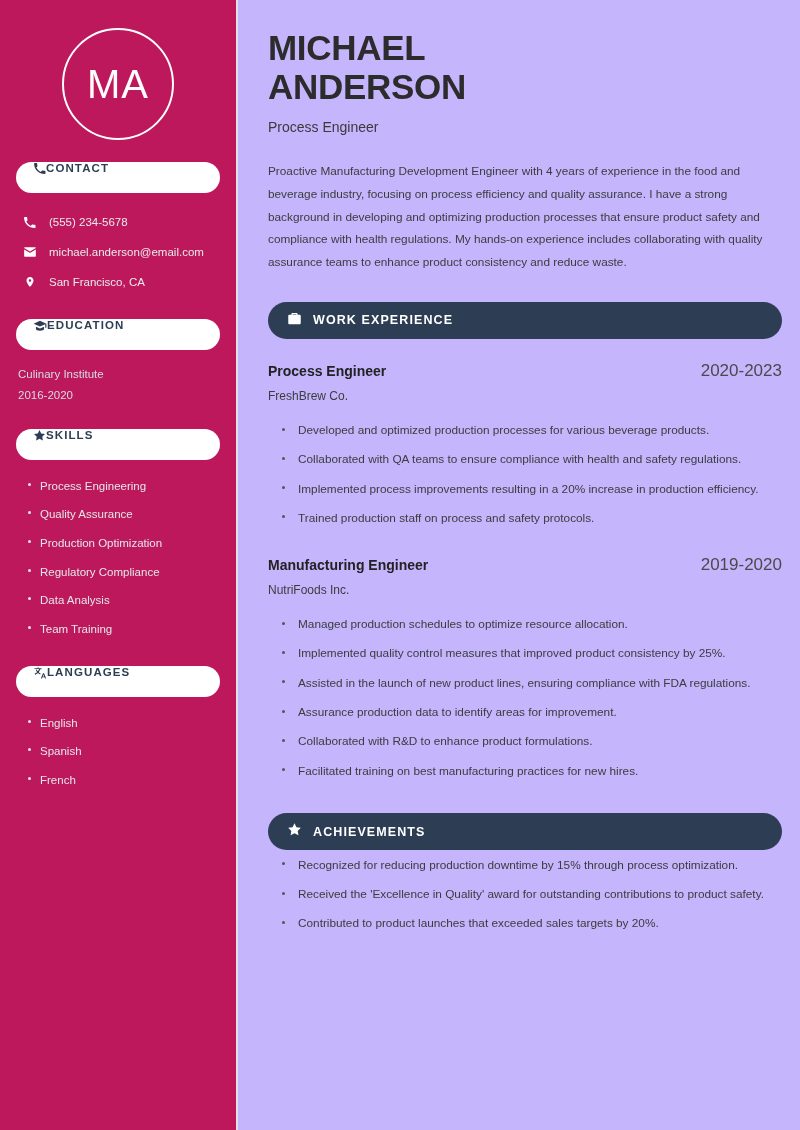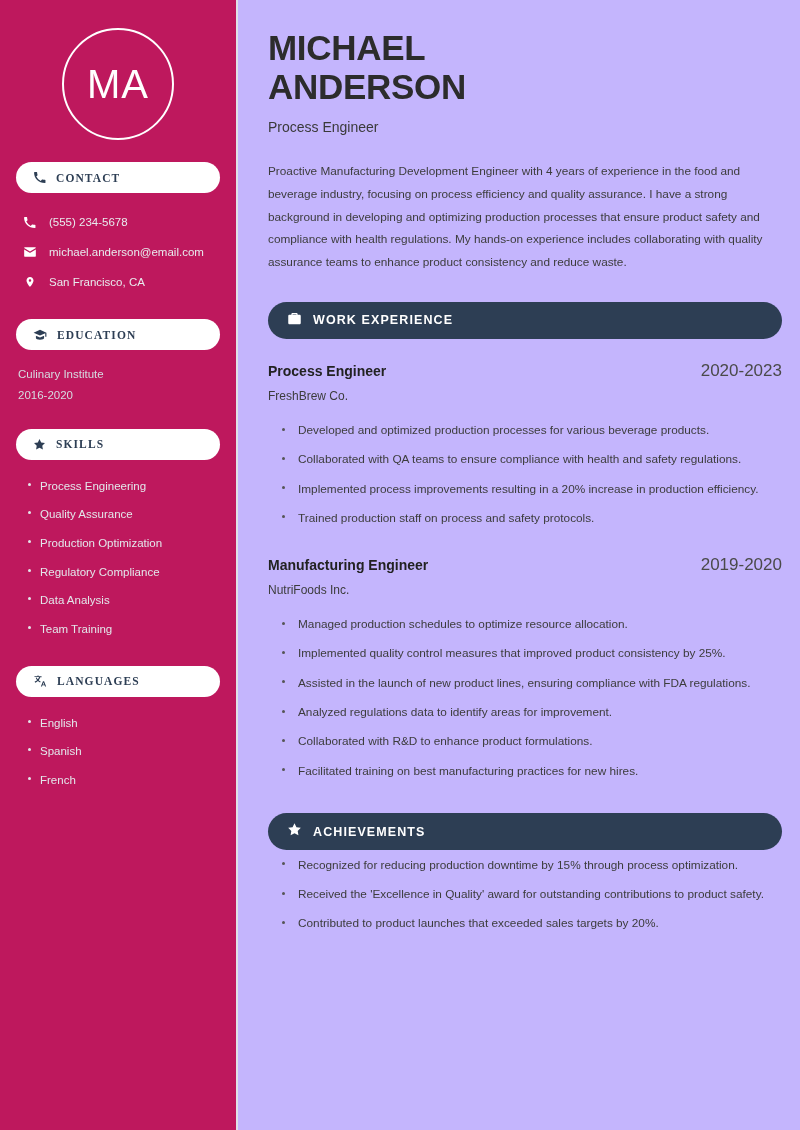--- a/index.html
+++ b/index.html
@@ -41,24 +41,21 @@
     font-weight:400;
     letter-spacing:1px;
   }
 
   .pill {
     margin-top:22px;
     height:31px;
     background:#ffffff;
     border-radius:16px;
     display:flex;
-    align-items:center;
     padding-left:17px;
-    gap:10px;
-    font-family:Liberation Serif, serif;
   }
   .pill-label {
     color:#2d3e54;
     font-size:11.5px;
     font-weight:bold;
     letter-spacing:1.1px;
   }
   .pill svg { display:block; }
 
   .contact-list { margin-top:14px; }
@@ -321,21 +318,21 @@
       <div class="job">
         <div class="job-head">
           <div class="job-title">Manufacturing Engineer</div>
           <div class="job-dates">2019-2020</div>
         </div>
         <div class="job-company">NutriFoods Inc.</div>
         <ul class="bullets">
           <li>Managed production schedules to optimize resource allocation.</li>
           <li>Implemented quality control measures that improved product consistency by 25%.</li>
           <li>Assisted in the launch of new product lines, ensuring compliance with FDA regulations.</li>
-          <li>Analyzed regulations data to identify areas for improvement.</li>
+          <li>Assurance production data to identify areas for improvement.</li>
           <li>Collaborated with R&amp;D to enhance product formulations.</li>
           <li>Facilitated training on best manufacturing practices for new hires.</li>
         </ul>
       </div>
     </div>
 
   <div class="banner">
     <span>
       <svg width="15" height="15" viewBox="0 0 24 24" fill="#ffffff">
           <path d="m12 2 3.1 6.3 7 1-5 4.9 1.2 6.9L12 17.8 5.7 21.1 6.9 14.2l-5-4.9 7-1L12 2z"></path>

